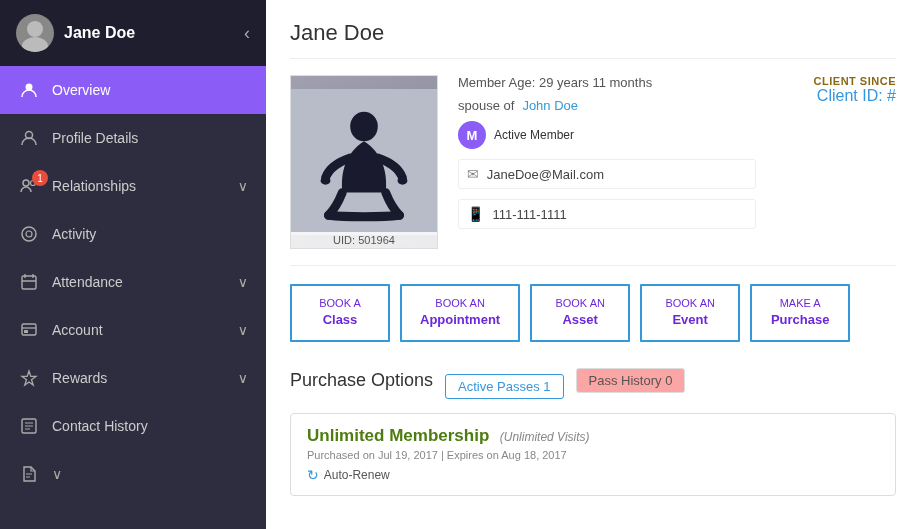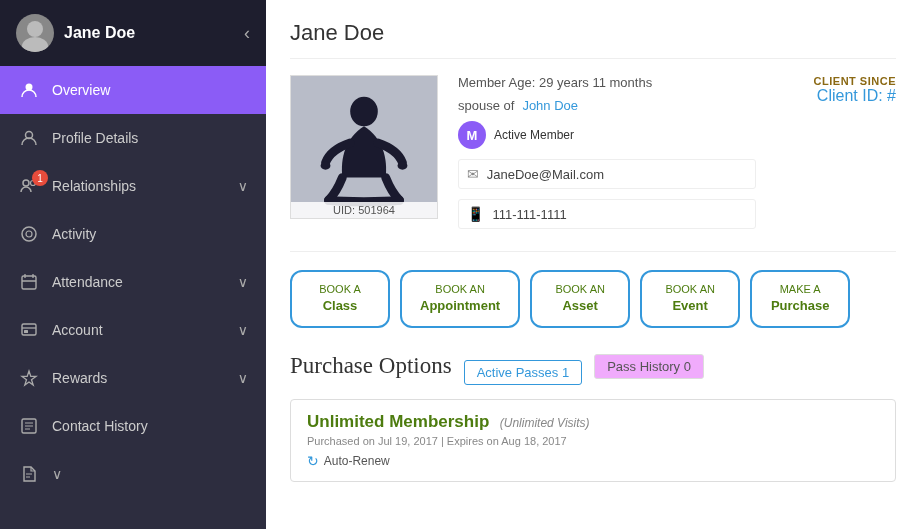--- a/index.html
+++ b/index.html
@@ -88,21 +88,21 @@
 
     
     .profile-card {
       display: flex;
       gap: 20px;
       margin-bottom: 18px;
       padding-bottom: 16px;
       border-bottom: 1px solid #eee;
     }
     .profile-photo {
-      width: 148px; min-width: 148px; height: 144px;
+      width: 148px; min-width: 148px; height: 174px;
       background: #c8c8d0;
       overflow: hidden;
       display: flex; align-items: center; justify-content: flex-start;
       position: relative;
       border: 1px solid #ddd;
     }
     .profile-photo-figure {
       width: 100%; height: 100%;
       background: linear-gradient(160deg, #a0a0b0 0%, #7a7a8a 100%);
       display: flex; align-items: center; justify-content: center;
@@ -154,54 +154,54 @@
       font-size: 16px; color: #3498db;
     }
 
     
     .action-buttons {
       display: flex; gap: 10px; margin-bottom: 20px; flex-wrap: wrap;
     }
     .action-btn {
       border: 2px solid #3498db;
       background: #fff;
-      color: #4d7c0f;
+      color: #6d28d9;
       padding: 10px 18px;
-      border-radius: 12px;
+      border-radius: 1px;
       cursor: pointer;
       font-size: 12px;
       text-align: center;
       line-height: 1.4;
       min-width: 100px;
     }
     .action-btn .btn-line1 { font-weight: 400; display: block; text-transform: uppercase; font-size: 11px; }
     .action-btn .btn-line2 { font-weight: 700; display: block; font-size: 13px; }
 
     
     .purchase-section { }
     .purchase-header {
       display: flex; align-items: center; gap: 12px;
       margin-bottom: 14px;
     }
     .purchase-title {
-      font-size: 23px; font-weight: 400; color: #333; font-family: Liberation Serif, serif;
+      font-size: 18px; font-weight: 400; color: #333;
     }
     .tab-btn {
       border: 1px solid #3498db;
       background: #fff;
       color: #3498db;
       padding: 4px 12px;
       border-radius: 3px;
       cursor: pointer;
       font-size: 13px;
       margin-top: 12px;
     }
     .tab-btn.active { background: #fff; border-color: #3498db; }
     .tab-btn-plain {
-      background: #f0abfc; border: 1px solid #ddd;
+      background: #fca5a5; border: 1px solid #ddd;
       color: #555; padding: 4px 12px;
       border-radius: 3px; cursor: pointer; font-size: 13px;
     }
     .membership-card {
       border: 1px solid #ddd;
       border-radius: 4px;
       padding: 12px 16px;
     }
     .membership-title {
       font-size: 17px; font-weight: 600; color: #4d7c0f;

